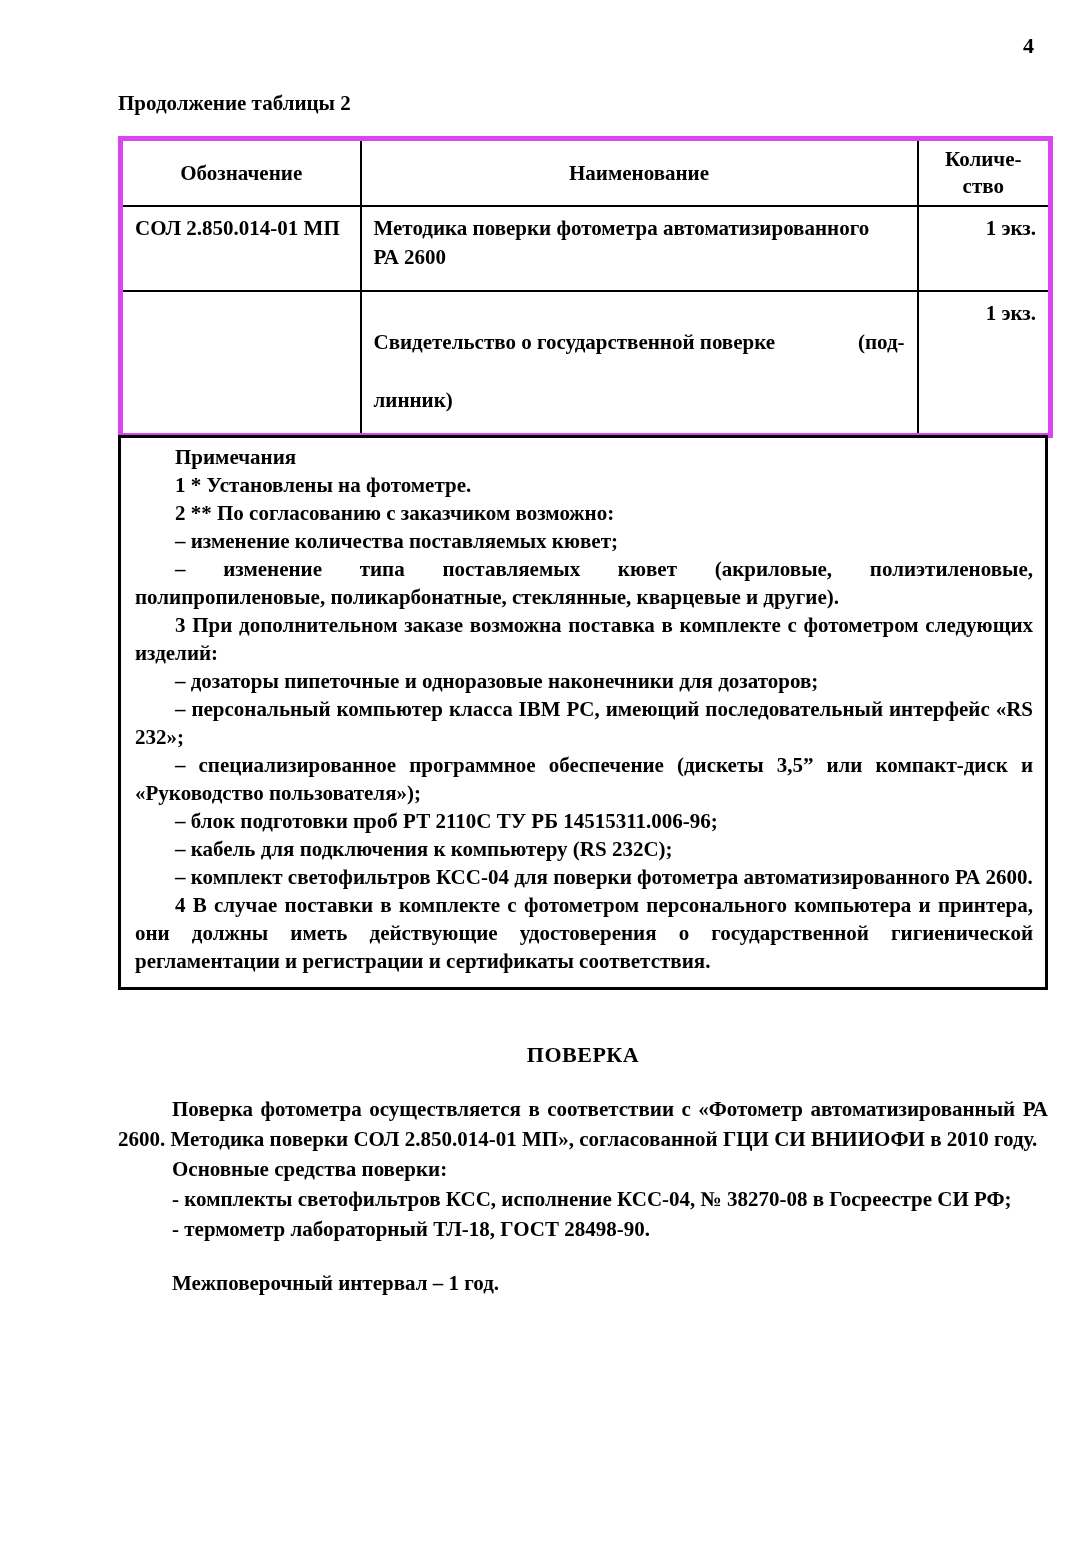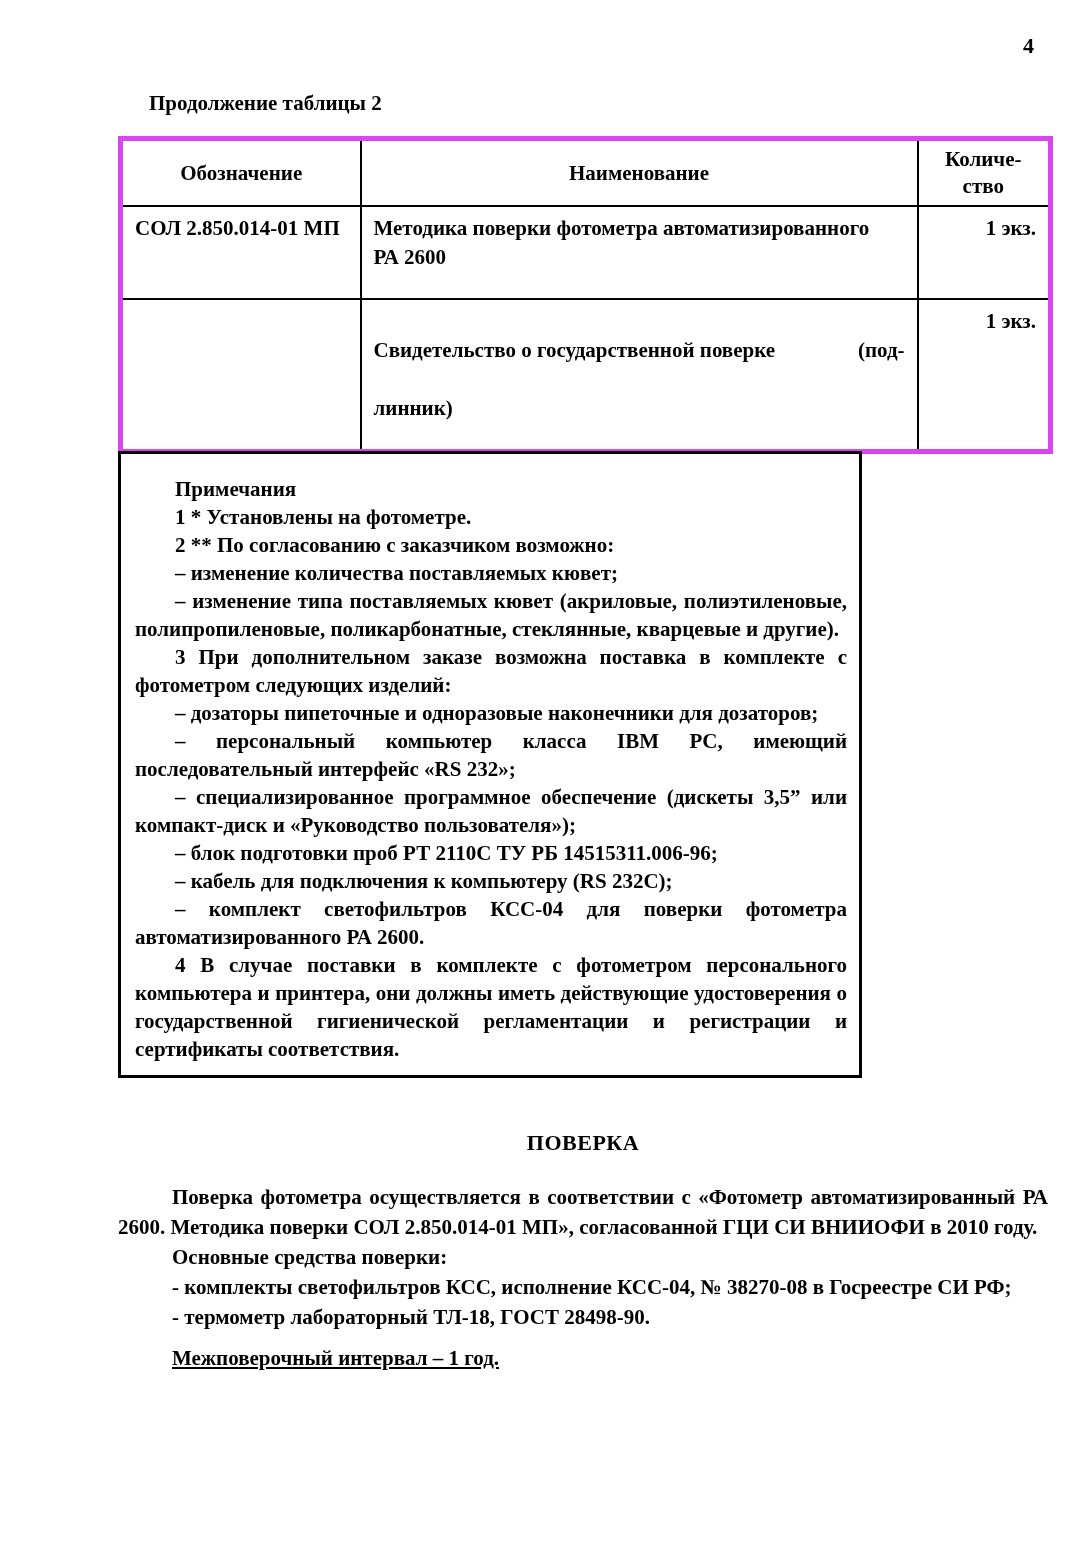--- a/index.html
+++ b/index.html
@@ -21,21 +21,20 @@
   .page-number {
     text-align: right;
     font-size: 22px;
     line-height: 24px;
     padding-right: 14px;
   }
   .table-caption {
     margin-top: 32px;
     font-size: 21px;
     line-height: 26px;
-    margin-left: 31px;
   }
   table.doc-table {
     border-collapse: collapse;
     margin-top: 20px;
     width: 930px;
     table-layout: fixed;
     font-size: 21px;
     border: 5px solid #d946ef;
   }
   col.c1 { width: 240px; }
@@ -44,37 +43,37 @@
   .doc-table th, .doc-table td { border: 2px solid #000; }
   .doc-table th {
     padding: 5px 8px;
     text-align: center;
     vertical-align: middle;
     line-height: 27px;
     white-space: pre-line;
     font-weight: bold;
   }
   .doc-table td {
-    padding: 7px 12px 26px 12px;
+    padding: 7px 12px 18px 12px;
     vertical-align: top;
     line-height: 29px;
   }
   td.qty { text-align: right; }
   td.name-cell { white-space: pre-line; }
   .split-line {
     display: flex;
     justify-content: space-between;
     white-space: normal;
   }
   .notes-box {
     box-sizing: border-box;
-    width: 744px;
+    width: 930px;
     border: 3px solid #000;
     margin-top: -3px;
-    padding: 21px 12px 12px 14px;
+    padding: 5px 12px 12px 14px;
     font-size: 21px;
   }
   .note {
     margin: 0;
     text-indent: 40px;
     text-align: justify;
     line-height: 28px;
   }
   .verification {
     margin-top: 52px;
@@ -87,21 +86,21 @@
     margin: 0 0 26px 0;
     font-weight: bold;
     letter-spacing: 0.5px;
   }
   .vp {
     margin: 0;
     text-indent: 54px;
     text-align: justify;
     line-height: 30px;
   }
-  .vp-last { margin-top: 11px; text-decoration: underline; }
+  .vp-last { margin-top: 24px; }
 </style>
 </head>
 <body>
 
 <div class="sheet">
 
   <div class="page-number">4</div>
 
   <div class="table-caption">Продолжение таблицы 2</div>
 

